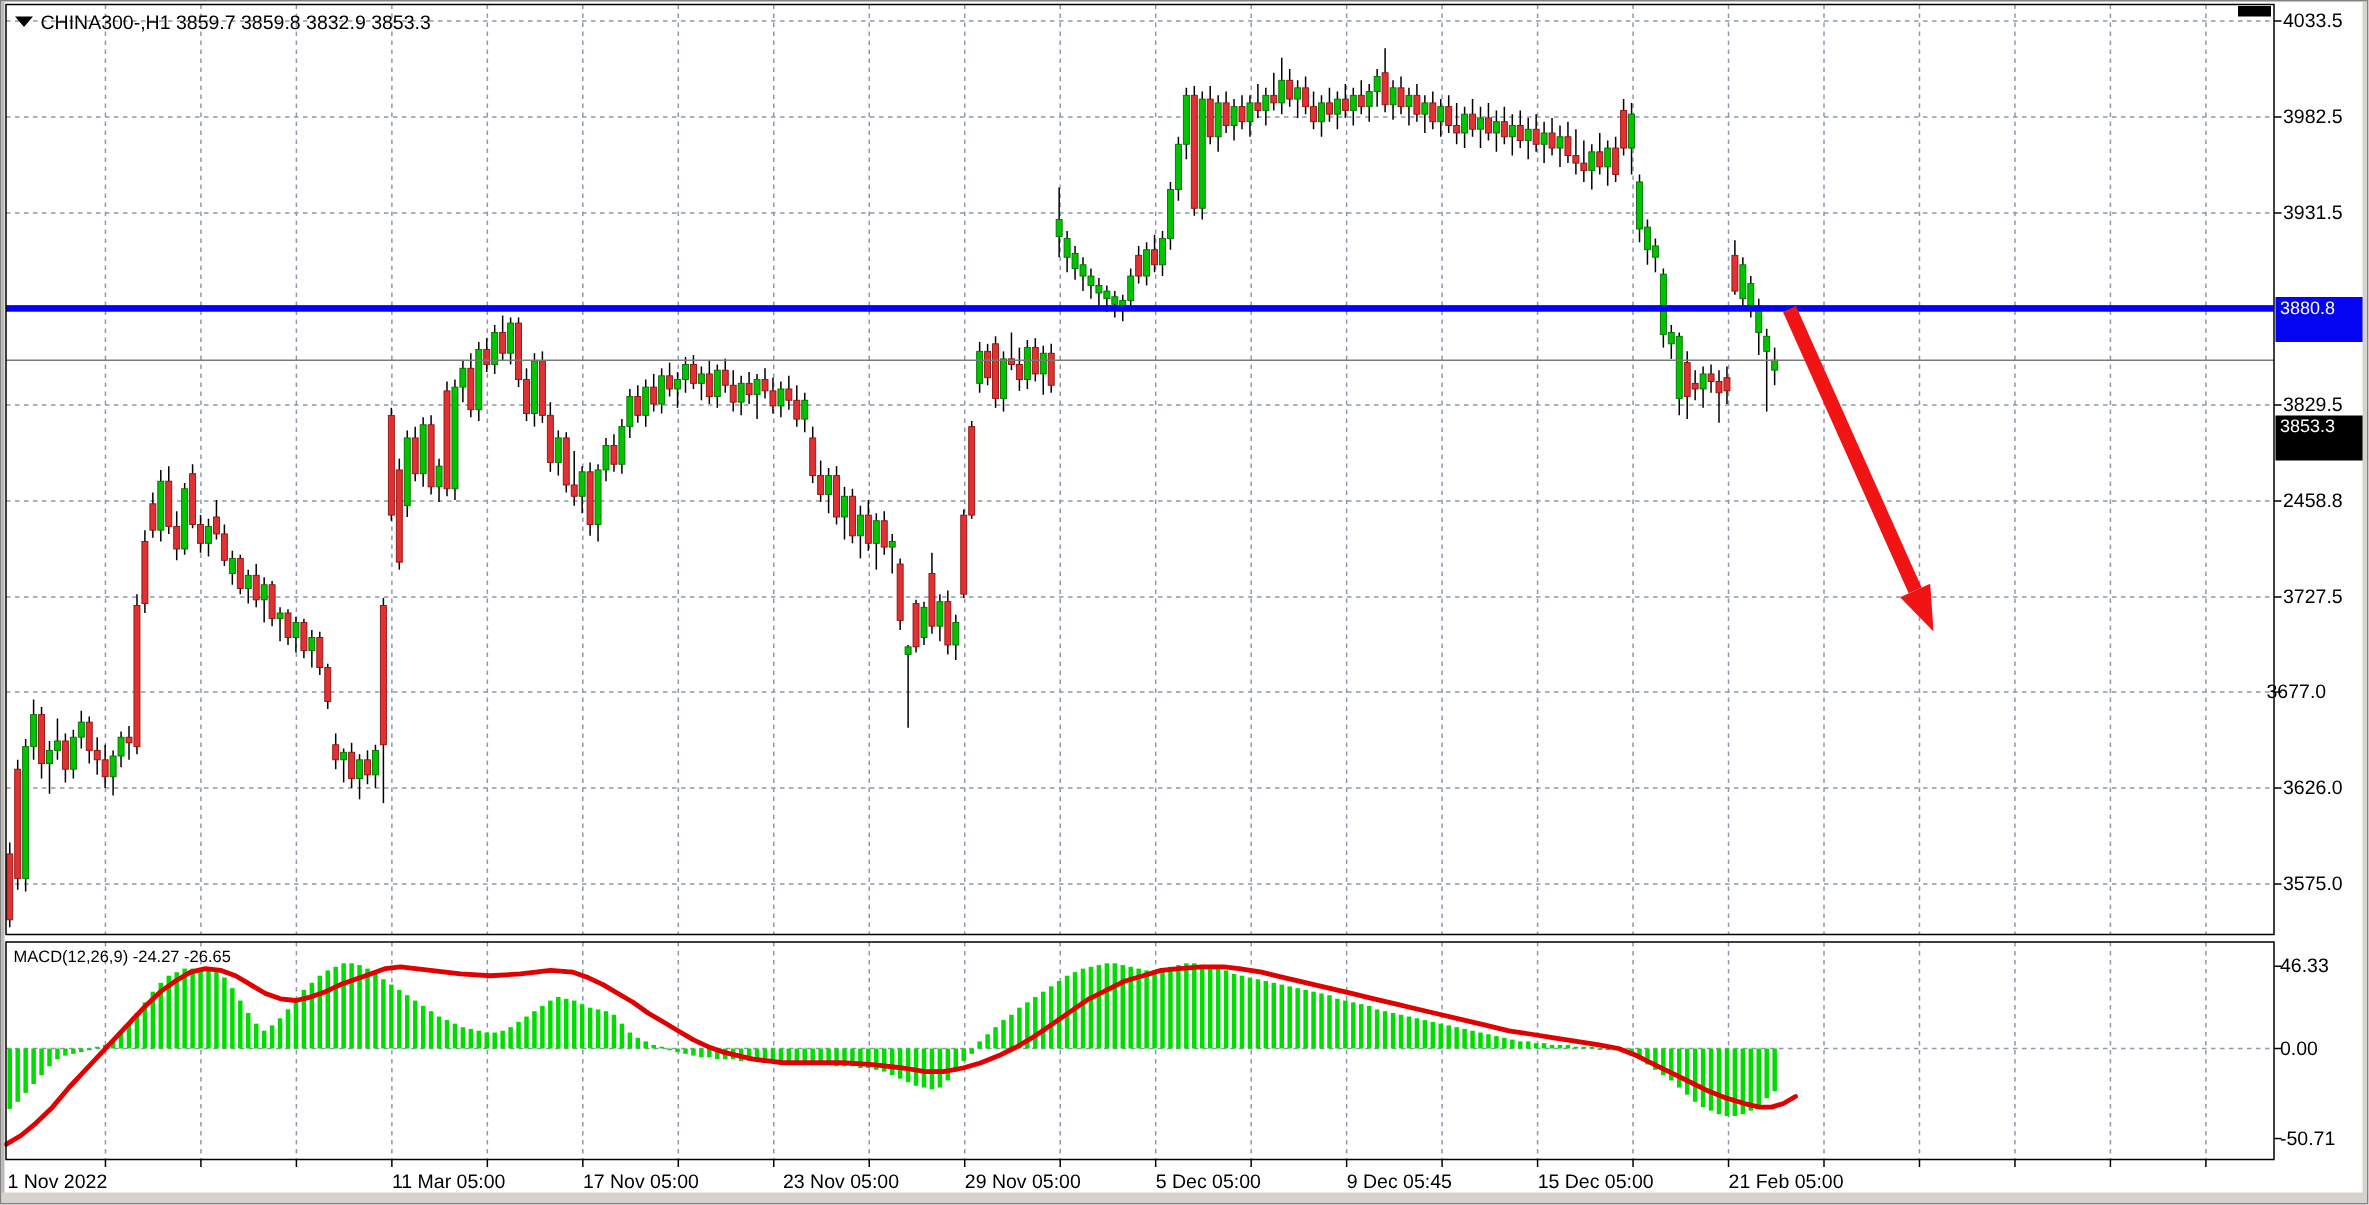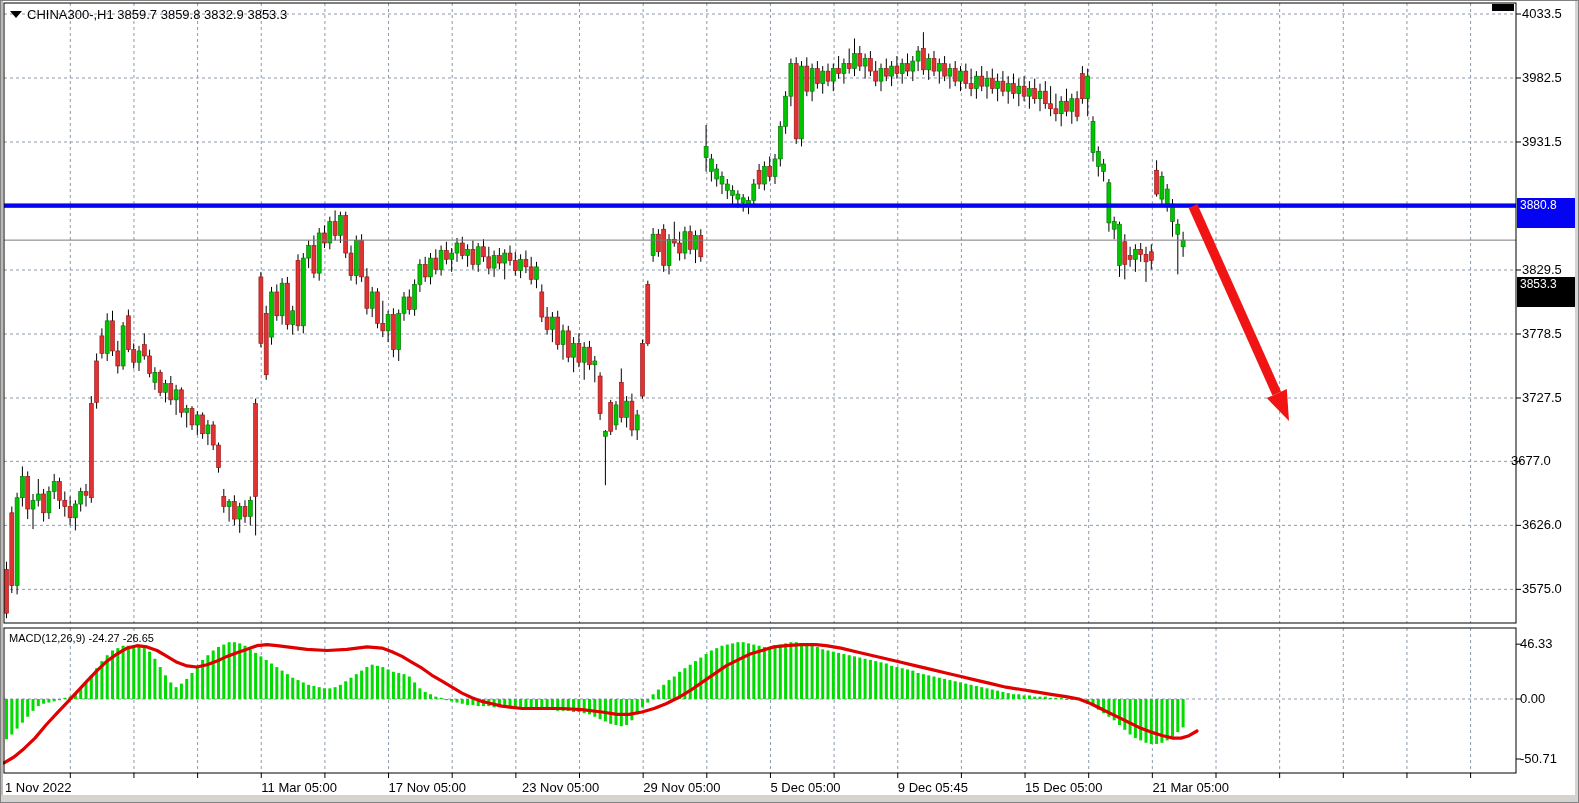--- a/index.html
+++ b/index.html
@@ -813,36 +813,36 @@
   <div class="shift-marker"></div>
 
   <div class="tag" id="hline-tag" style="background: rgb(4, 4, 242); top: 197.118px;">3880.8</div>
   <div class="tag" id="price-tag" style="background: rgb(0, 0, 0); top: 231.626px; margin-top: 44px;">3853.3</div>
 
   <div id="labels-root">
       <div class="lbl" style="left: 1521px; top: 5px;">4033.5</div>
       <div class="lbl" style="left: 1521px; top: 68.998px;">3982.5</div>
       <div class="lbl" style="left: 1521px; top: 132.996px;">3931.5</div>
       <div class="lbl" style="left: 1521px; top: 260.992px;">3829.5</div>
-      <div class="lbl" style="left: 1521px; top: 324.99px;">3778.5</div>
+      <div class="lbl" style="left: 1521px; top: 324.99px;">2458.8</div>
       <div class="lbl" style="left: 1521px; top: 388.988px;">3727.5</div>
       <div class="lbl" style="left: 1510px; top: 452.359px;">3677.0</div>
       <div class="lbl" style="left: 1521px; top: 516.357px;">3626.0</div>
       <div class="lbl" style="left: 1521px; top: 580.354px;">3575.0</div>
       <div class="lbl" style="left: 1519px; top: 635.172px;">46.33</div>
       <div class="lbl" style="left: 1519px; top: 690px;">0.00</div>
       <div class="lbl" style="left: 1519px; top: 750.012px;">-50.71</div>
       <div class="lbl" style="left: 4px; top: 779px;">1 Nov 2022</div>
       <div class="lbl" style="left: 133px; top: 779px; margin-top: 33px;">7 Nov 05:00</div>
       <div class="lbl" style="left: 260.3px; top: 779px;">11 Mar 05:00</div>
       <div class="lbl" style="left: 387.6px; top: 779px;">17 Nov 05:00</div>
       <div class="lbl" style="left: 521px; top: 779px;">23 Nov 05:00</div>
       <div class="lbl" style="left: 642.2px; top: 779px;">29 Nov 05:00</div>
       <div class="lbl" style="left: 769.5px; top: 779px;">5 Dec 05:00</div>
       <div class="lbl" style="left: 896.8px; top: 779px;">9 Dec 05:45</div>
       <div class="lbl" style="left: 1024.1px; top: 779px;">15 Dec 05:00</div>
-      <div class="lbl" style="left: 1151.4px; top: 779px;">21 Mar 05:00</div>
+      <div class="lbl" style="left: 1151.4px; top: 779px;">21 Feb 05:00</div>
     </div>
 
   <div class="edge-left"></div>
   <div class="edge-right"></div>
   <div class="edge-bottom"></div>
 </div>
 
 </body></html>

